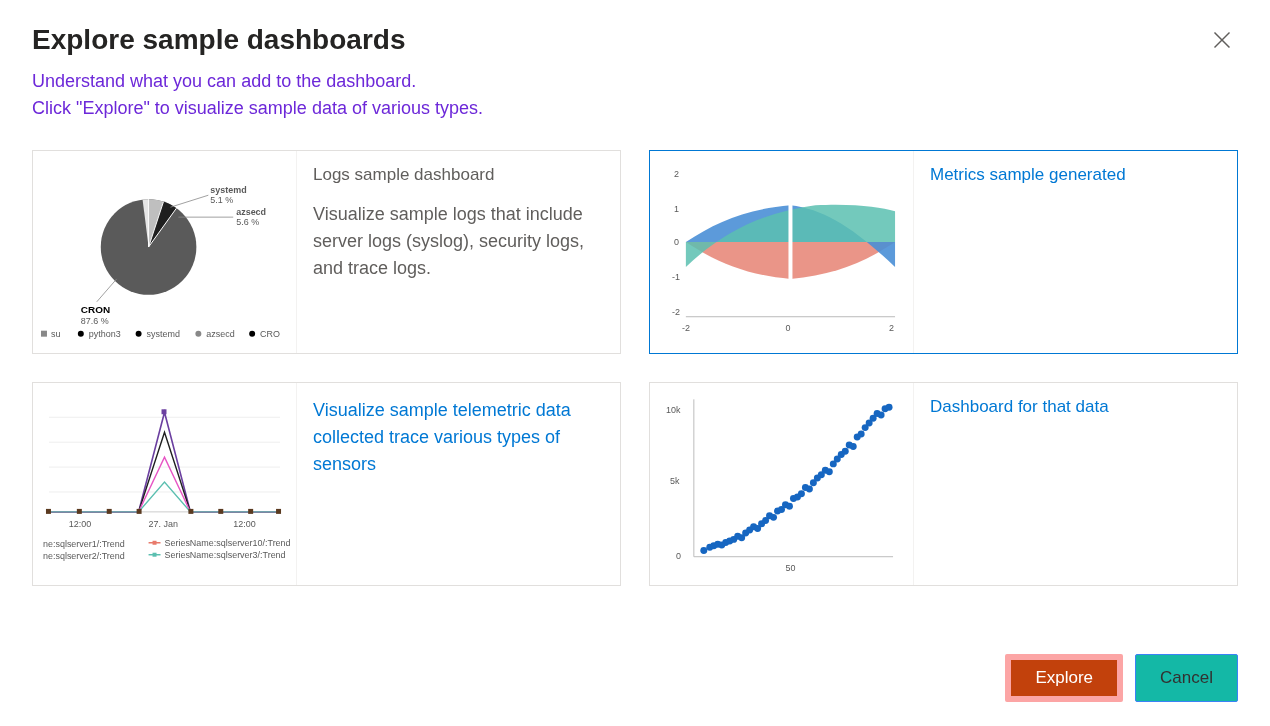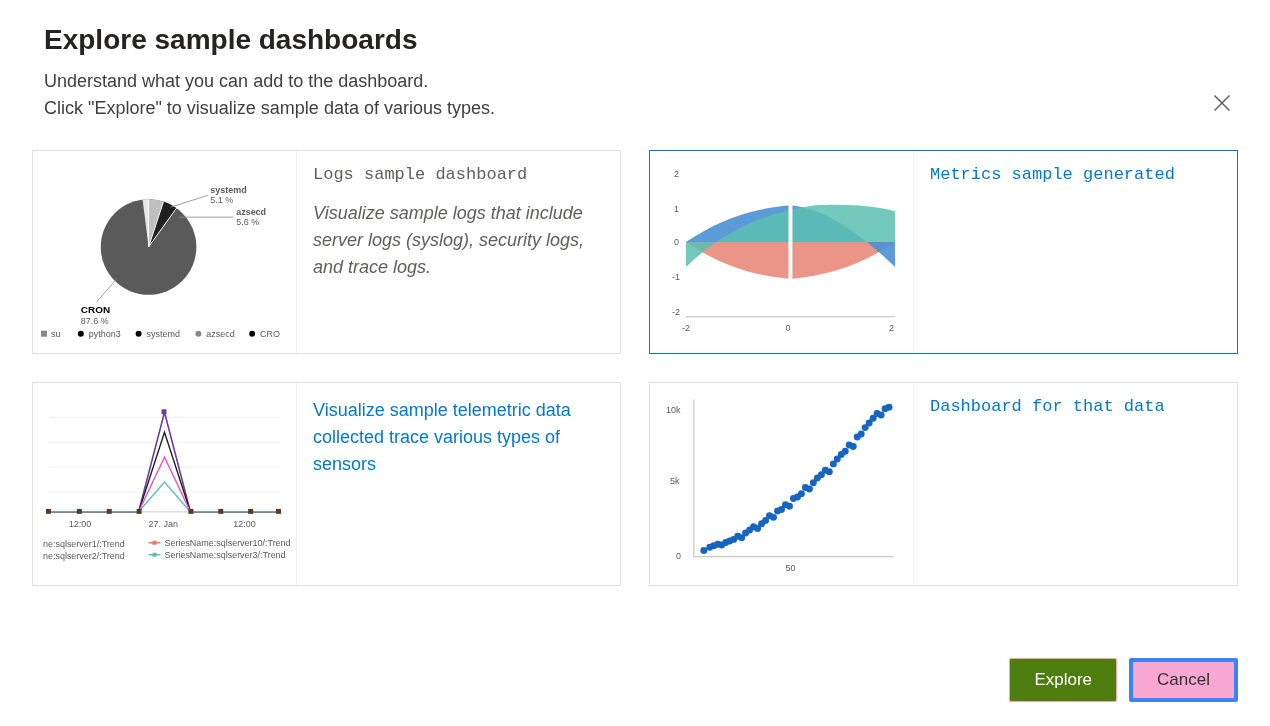--- a/index.html
+++ b/index.html
@@ -8,32 +8,31 @@
       background: #fff;
       width: 1270px;
       height: 726px;
       padding: 24px 32px;
       position: relative;
       color: #323130;
     }
     .header-row {
       display: flex;
       justify-content: space-between;
-      align-items: flex-end;
-      margin-left: 12px;
+      align-items: flex-start;
     }
     .page-title {
       font-size: 28px;
       font-weight: 600;
       color: #252423;
       margin-bottom: 12px;
     }
     .subtitle {
       font-size: 18px;
-      color: #404040;
+      color: #6d28d9;
       line-height: 1.5;
     }
     .close-btn {
       background: none;
       border: none;
       cursor: pointer;
       padding: 6px;
       color: #605e5c;
     }
     .close-btn svg { width: 20px; height: 20px; }
@@ -64,52 +63,51 @@
     }
     .card-body {
       padding: 14px 18px 14px 16px;
       flex: 1;
     }
     .card-title {
       font-size: 17px;
       font-weight: 400;
       color: #0078d4;
       margin-bottom: 16px;
-      font-family: Liberation Mono, monospace;
     }
     .card-desc {
       font-size: 18px;
       line-height: 1.5;
       color: #0078d4;
     }
     .card.muted .card-title { color: #605e5c; }
-    .card.muted .card-desc  { color: #605e5c; font-style: italic; }
+    .card.muted .card-desc  { color: #605e5c; }
     .button-row {
       position: absolute;
       right: 32px;
       bottom: 24px;
       display: flex;
       gap: 12px;
     }
     .btn {
       font-size: 17px;
       padding: 8px 24px;
       border-radius: 2px;
       cursor: pointer;
       font-family: inherit;
     }
     .btn-primary {
-      background: #4d7c0f;
+      background: #c2410c;
       color: #fff;
-      border: 1px solid #fca5a5;
+      border: 6px solid #fca5a5;
     }
     .btn-secondary {
-      background: #f9a8d4;
+      background: #14b8a6;
       color: #323130;
-      border: 4px solid #3b82f6;
+      border: 1px solid #3b82f6;
     }
     
     .thumb-text { font-size: 9px; fill: #595959; font-family: inherit; }
     .thumb-text-bold { font-size: 10px; fill: #000; font-weight: 600; font-family: inherit; }
   </style>
 </head>
 <body>
 
 <div class="header-row">
   <div>

